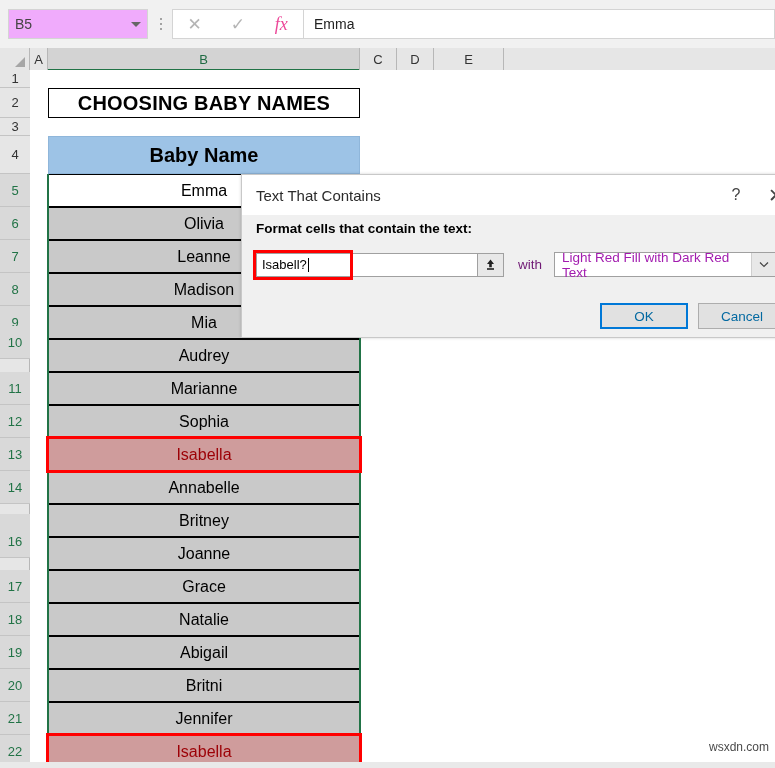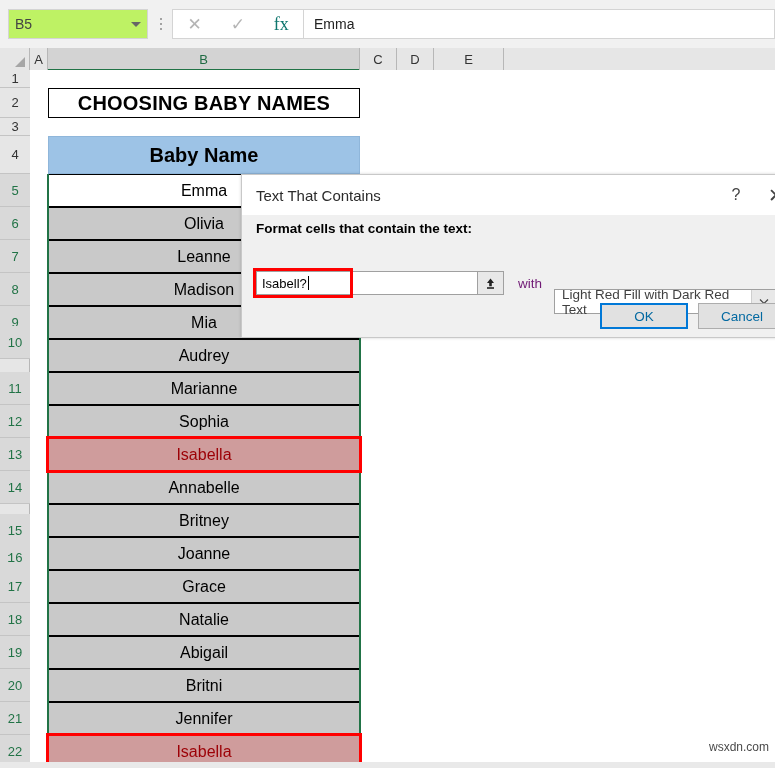--- a/index.html
+++ b/index.html
@@ -12,21 +12,21 @@
   #app { position: relative; width: 775px; height: 768px; background:#fff; }
 
   
   #formula-row {
     position: absolute; left: 0; top: 0; width: 775px; height: 48px;
     background: #f1f1f1;
     display: flex; align-items: center;
   }
   #name-box {
     margin-left: 8px; width: 140px; height: 30px;
-    background: #bef264; border: 1px solid #d4d4d4;
+    background: #f0abfc; border: 1px solid #d4d4d4;
     display: flex; align-items: center; padding: 8px 6px;
     font-size: 14px; color: #444;
   }
   #name-box .nb-text { flex: 1; }
   .caret-down {
     width: 0; height: 0;
     border-left: 5px solid transparent;
     border-right: 5px solid transparent;
     border-top: 5px solid #666;
   }
@@ -36,21 +36,21 @@
   }
   #kebab i { display:block; width:2px; height:2px; background:#888; border-radius:50%; }
   #fx-group {
     height: 30px; background: #fff; border: 1px solid #d4d4d4;
     display: flex; align-items: center; width: 132px;
   }
   .fxbtn {
     width: 44px; height: 28px; display:flex; align-items:center; justify-content:center;
     font-size: 17px; color: #b5b5b5;
   }
-  .fxbtn.fx-italic { font-family: "Liberation Serif", serif; color:#0f766e; font-size:18px; }
+  .fxbtn.fx-italic { font-family: "Liberation Serif", serif; font-style: italic; color:#ec4899; font-size:18px; }
   #formula-input {
     flex: 1; height: 30px; background:#fff; border:1px solid #d4d4d4; border-left:none;
     display: flex; align-items: center; padding-left: 10px;
     font-size: 14px; color: #222; margin-right: 0px;
   }
 
   
   #col-head {
     position: absolute; left: 0; top: 48px; width: 775px; height: 22px;
     background: #e6e6e6; display: flex;
@@ -144,21 +144,21 @@
   #val-caret { display:inline-block; width:1px; height:14px; background:#000; margin-left:1px; }
   #val-redbox { position:absolute; left:-3px; top:-3px; width:100px; height:30px;
     border:3px solid #ff0000; pointer-events:none; }
   #range-btn {
     width:26px; height:24px; background:#e8e8e8; border:1px solid #a0a0a0; border-left:none;
     display:flex; align-items:center; justify-content:center;
   }
   #with-label { font-size:13.5px; color:#701a75; margin: 0 12px 0 14px; }
   #fmt-select {
     width:222px; height:25px; background:#fff; border:1px solid #a0a0a0;
-    display:flex; align-items:center; font-size:13.5px; color:#404040;margin-top:37px;
+    display:flex; align-items:center; font-size:13.5px; color:#a21caf;
   }
   #fmt-text { flex:1; padding-left:7px; }
   #fmt-arrow { width:24px; height:23px; background:#e8e8e8; border-left:1px solid #cfcfcf;
     display:flex; align-items:center; justify-content:center; }
   #dlg-buttons { position:absolute; right:14px; bottom:10px; display:flex; gap:10px; }
   .dbtn {
     width:88px; height:26px; background:#e1e1e1; border:1px solid #adadad;
     display:flex; align-items:center; justify-content:center; font-size:13.5px; color:#0369a1;
   }
   .dbtn.primary { border:2px solid #0078d7; background:#e1e1e1; }
@@ -214,21 +214,21 @@
         <div class="rh sel" style="height: 33px; position: absolute; top: 137px;">6</div>
         <div class="rh sel" style="height: 33px; position: absolute; top: 170px;">7</div>
         <div class="rh sel" style="height: 33px; position: absolute; top: 203px;">8</div>
         <div class="rh sel" style="height: 33px; position: absolute; top: 236px;">9</div>
         <div class="rh sel" style="height: 33px; position: absolute; top: 256px; text-align: center;">10</div>
         <div class="rh sel" style="height: 33px; position: absolute; top: 302px;">11</div>
         <div class="rh sel" style="height: 33px; position: absolute; top: 335px;">12</div>
         <div class="rh sel" style="height: 33px; position: absolute; top: 368px;">13</div>
         <div class="rh sel" style="height: 33px; position: absolute; top: 401px;">14</div>
         <div class="rh sel" style="height: 33px; position: absolute; top: 444px;">15</div>
-        <div class="rh sel" style="height: 33px; position: absolute; top: 472px; font-family: Liberation Mono, monospace;">16</div>
+        <div class="rh sel" style="height: 33px; position: absolute; top: 455px;">16</div>
         <div class="rh sel" style="height: 33px; position: absolute; top: 500px;">17</div>
         <div class="rh sel" style="height: 33px; position: absolute; top: 533px;">18</div>
         <div class="rh sel" style="height: 33px; position: absolute; top: 566px;">19</div>
         <div class="rh sel" style="height: 33px; position: absolute; top: 599px;">20</div>
         <div class="rh sel" style="height: 33px; position: absolute; top: 632px;">21</div>
         <div class="rh sel" style="height: 33px; position: absolute; top: 665px;">22</div>
       </div>
     <div id="sheet">
         <div class="cellrow" style="top: 0px; height: 18px;"></div>
         <div class="cellrow" style="top: 18px; height: 30px;">

